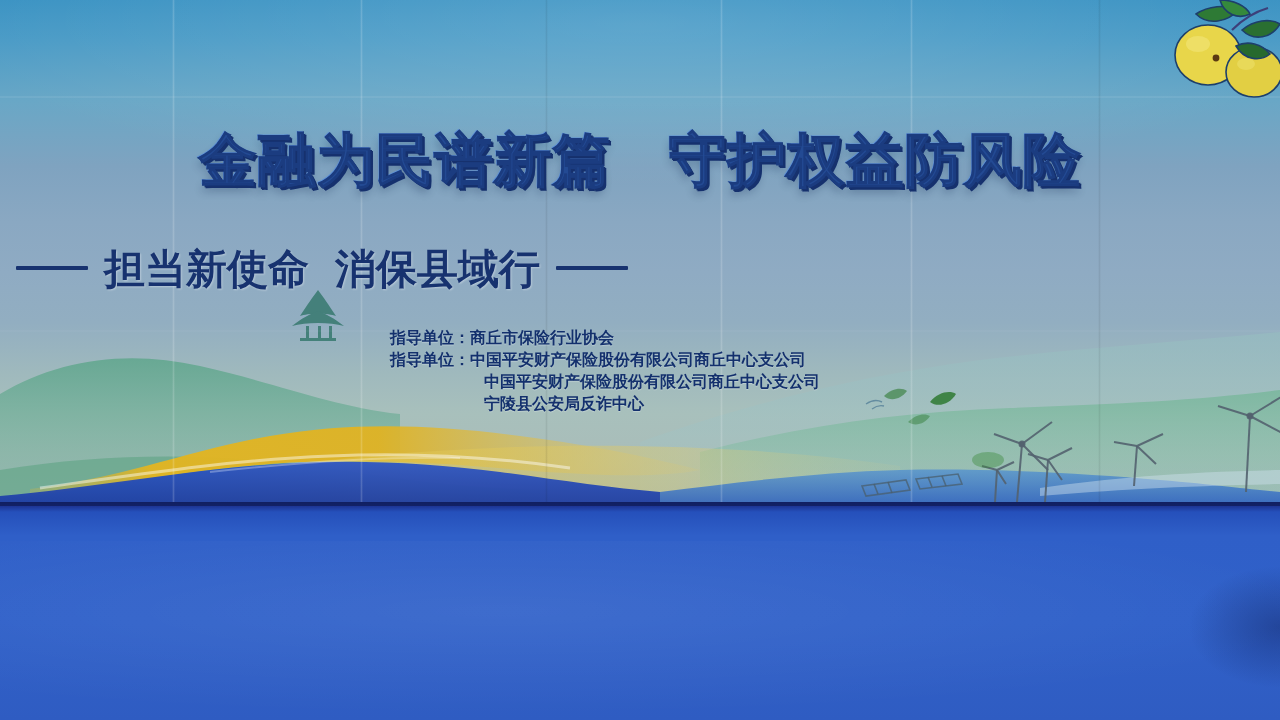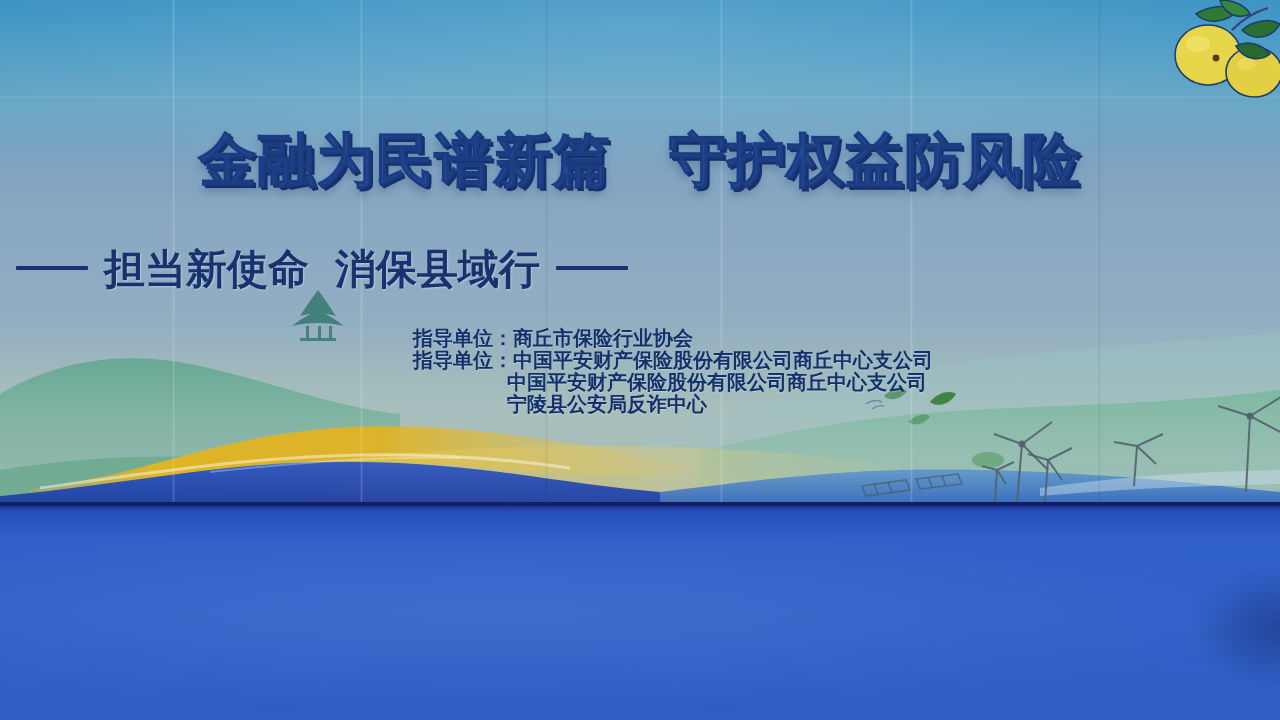--- a/index.html
+++ b/index.html
@@ -131,28 +131,27 @@
     height: 4px;
     background: #17326f;
     margin: 0 16px 8px 16px;
     border-radius: 1px;
   }
   .sub-gap { display: inline-block; width: 26px; }
 
   #orgs {
     position: absolute;
     left: 390px; top: 327px;
-    font-size: 20px;
+    font-size: 16px;
     line-height: 22px;
     color: #13306d;
     font-family: "DejaVu Sans", "Liberation Sans", sans-serif;
     font-weight: 600;
     white-space: nowrap;
     text-shadow: 0 1px 1px rgba(255,255,255,0.30);
-    margin-left: 23px;
   }
   #orgs .row { display: block; }
   #orgs .lbl { display: inline-block; }
   #orgs .indent { display: inline-block; width: 94px; }
 
   
   #stage-floor {
     position: absolute;
     left: 0; top: 502px;
     width: 1280px;

